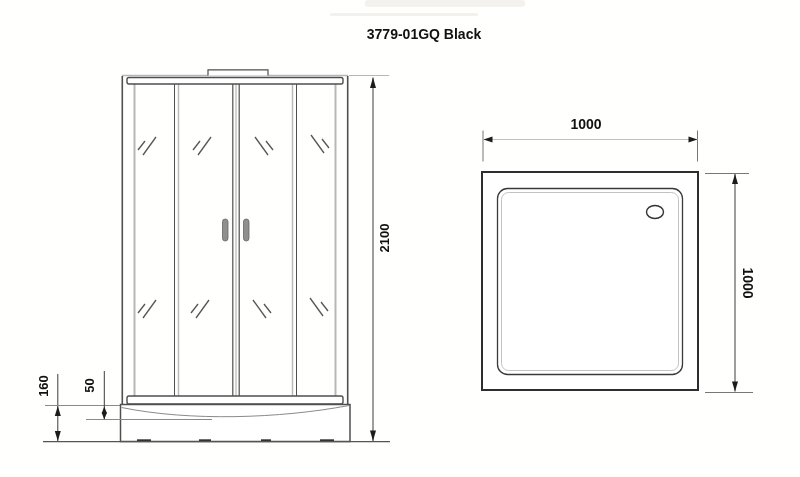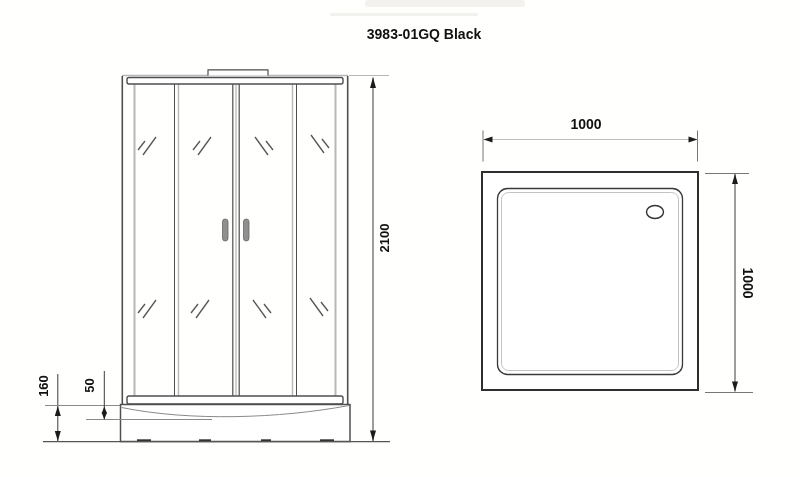--- a/index.html
+++ b/index.html
@@ -29,21 +29,21 @@
   }
 </style>
 </head>
 <body>
 
 <div class="canvas">
 
   <div class="wm1"></div>
   <div class="wm2"></div>
 
-  <div class="drawing-title">3983-01GQ Black</div>
+  <div class="drawing-title">3779-01GQ Black</div>
 
   <svg width="800" height="477" viewBox="0 0 800 477">
 
     <g>
 
       <g fill="none" stroke="#b7b7b7">
 
         <line x1="122" y1="75.5" x2="348" y2="75.5" stroke-width="1.3"></line>
 
         <line x1="134.5" y1="84" x2="134.5" y2="396" stroke-width="2"></line>

